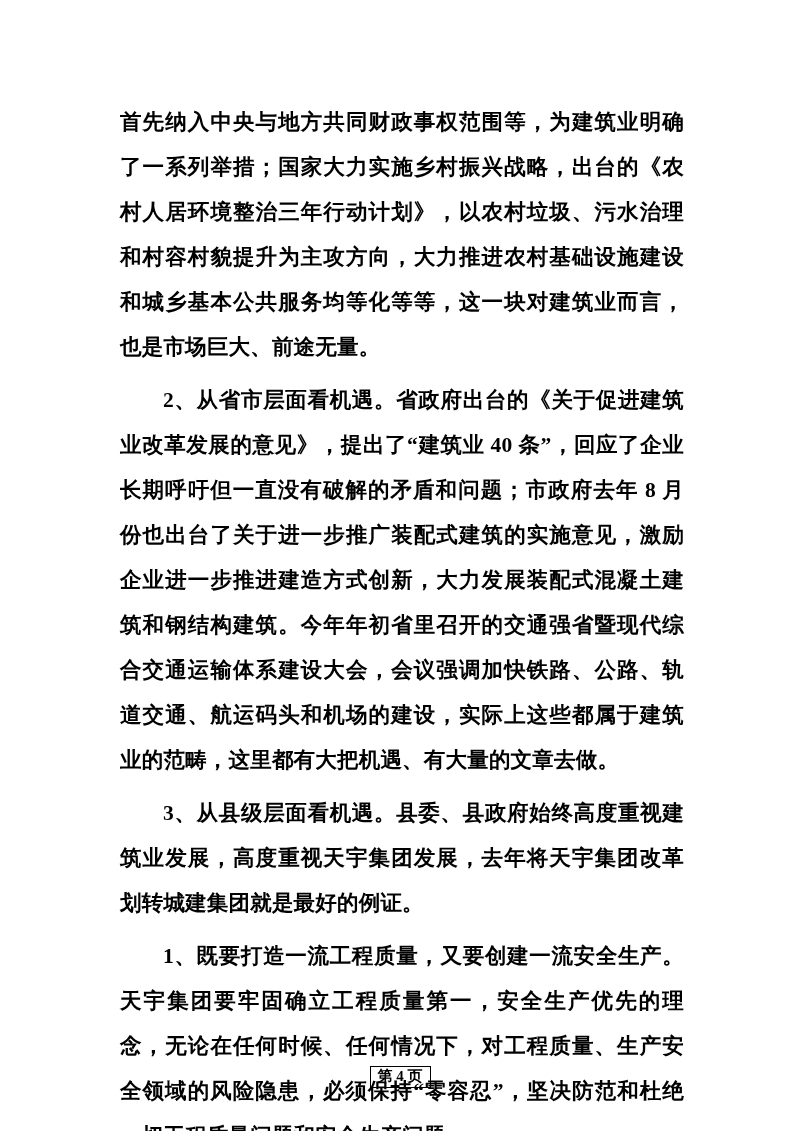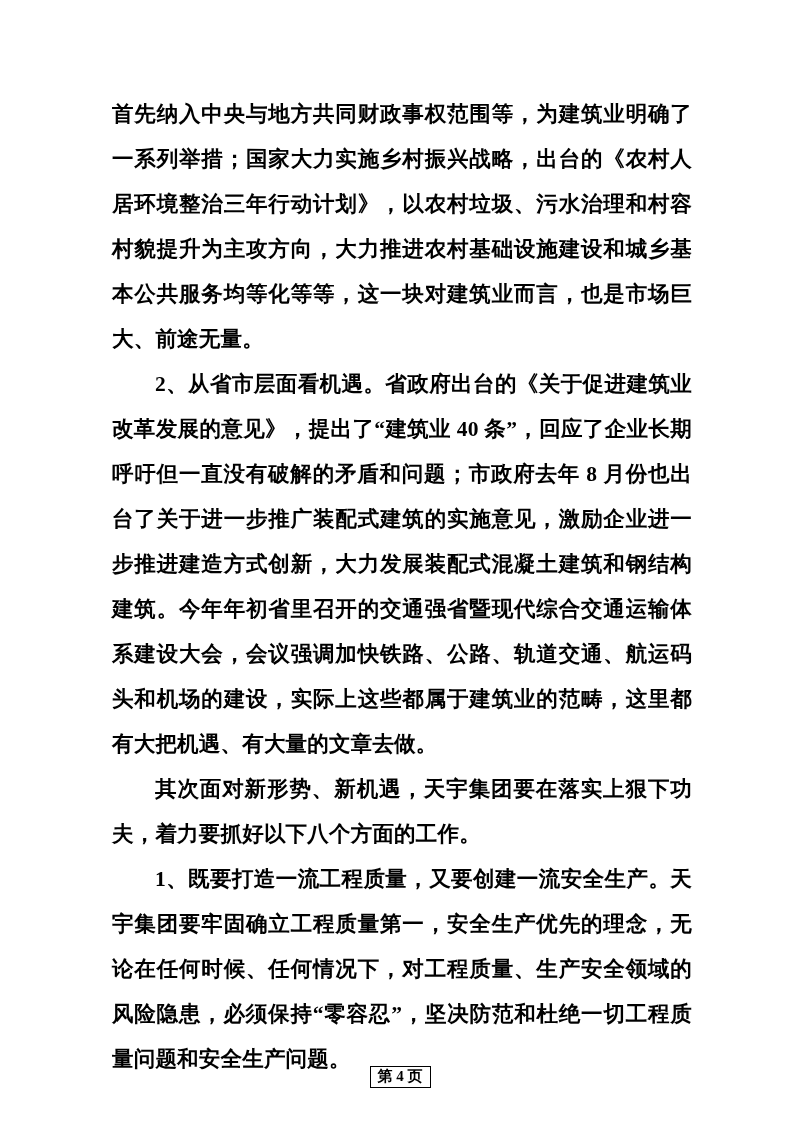--- a/index.html
+++ b/index.html
@@ -27,21 +27,21 @@
     position: absolute;
     left: 112px;
     top: 92px;
     width: 580px;
   }
   .para {
     font-size: 21.5px;
     line-height: 45px;
     text-align: justify;
     text-justify: inter-ideograph;
-    margin: 0;
+    margin: 8px;
     letter-spacing: 0.2px;
     font-family: "Liberation Serif", "DejaVu Serif", serif;
     font-weight: 600;
   }
   .indent {
     text-indent: 2em;
   }
   .footer {
     position: absolute;
     left: 0;
@@ -60,19 +60,19 @@
     line-height: 17px;
   }
 </style>
 </head>
 <body>
 
 <div id="page">
   <div id="content">
     <p class="para">首先纳入中央与地方共同财政事权范围等，为建筑业明确了一系列举措；国家大力实施乡村振兴战略，出台的《农村人居环境整治三年行动计划》，以农村垃圾、污水治理和村容村貌提升为主攻方向，大力推进农村基础设施建设和城乡基本公共服务均等化等等，这一块对建筑业而言，也是市场巨大、前途无量。</p>
     <p class="para indent">2、从省市层面看机遇。省政府出台的《关于促进建筑业改革发展的意见》，提出了“建筑业 40 条”，回应了企业长期呼吁但一直没有破解的矛盾和问题；市政府去年 8 月份也出台了关于进一步推广装配式建筑的实施意见，激励企业进一步推进建造方式创新，大力发展装配式混凝土建筑和钢结构建筑。今年年初省里召开的交通强省暨现代综合交通运输体系建设大会，会议强调加快铁路、公路、轨道交通、航运码头和机场的建设，实际上这些都属于建筑业的范畴，这里都有大把机遇、有大量的文章去做。</p>
-    <p class="para indent">其次面对新形势、新机遇，天宇集团要在落实上狠下功夫，着力要抓好以下八个方面的工作。</p>
+    <p class="para indent">3、从县级层面看机遇。县委、县政府始终高度重视建筑业发展，高度重视天宇集团发展，去年将天宇集团改革划转城建集团就是最好的例证。</p>
     <p class="para indent">1、既要打造一流工程质量，又要创建一流安全生产。天宇集团要牢固确立工程质量第一，安全生产优先的理念，无论在任何时候、任何情况下，对工程质量、生产安全领域的风险隐患，必须保持“零容忍”，坚决防范和杜绝一切工程质量问题和安全生产问题。</p>
   </div>
   <div class="footer">
     <span>第 4 页</span>
   </div>
 </div>
 
 </body></html>

